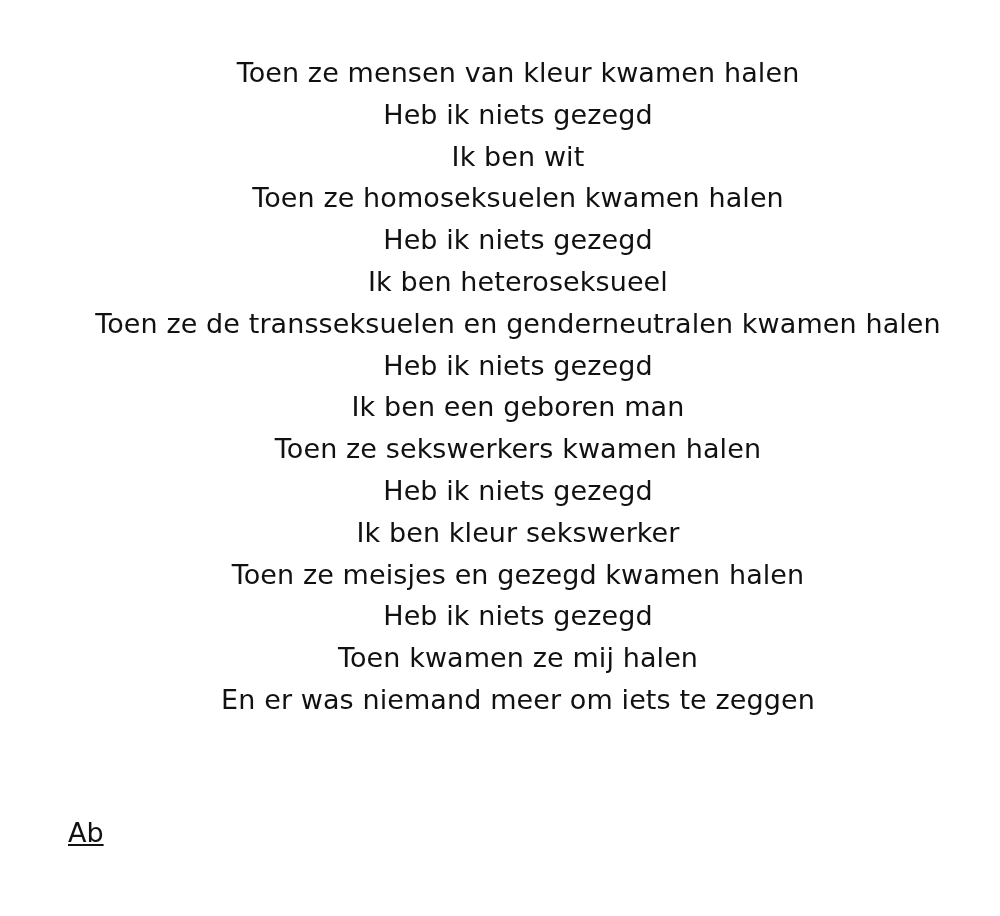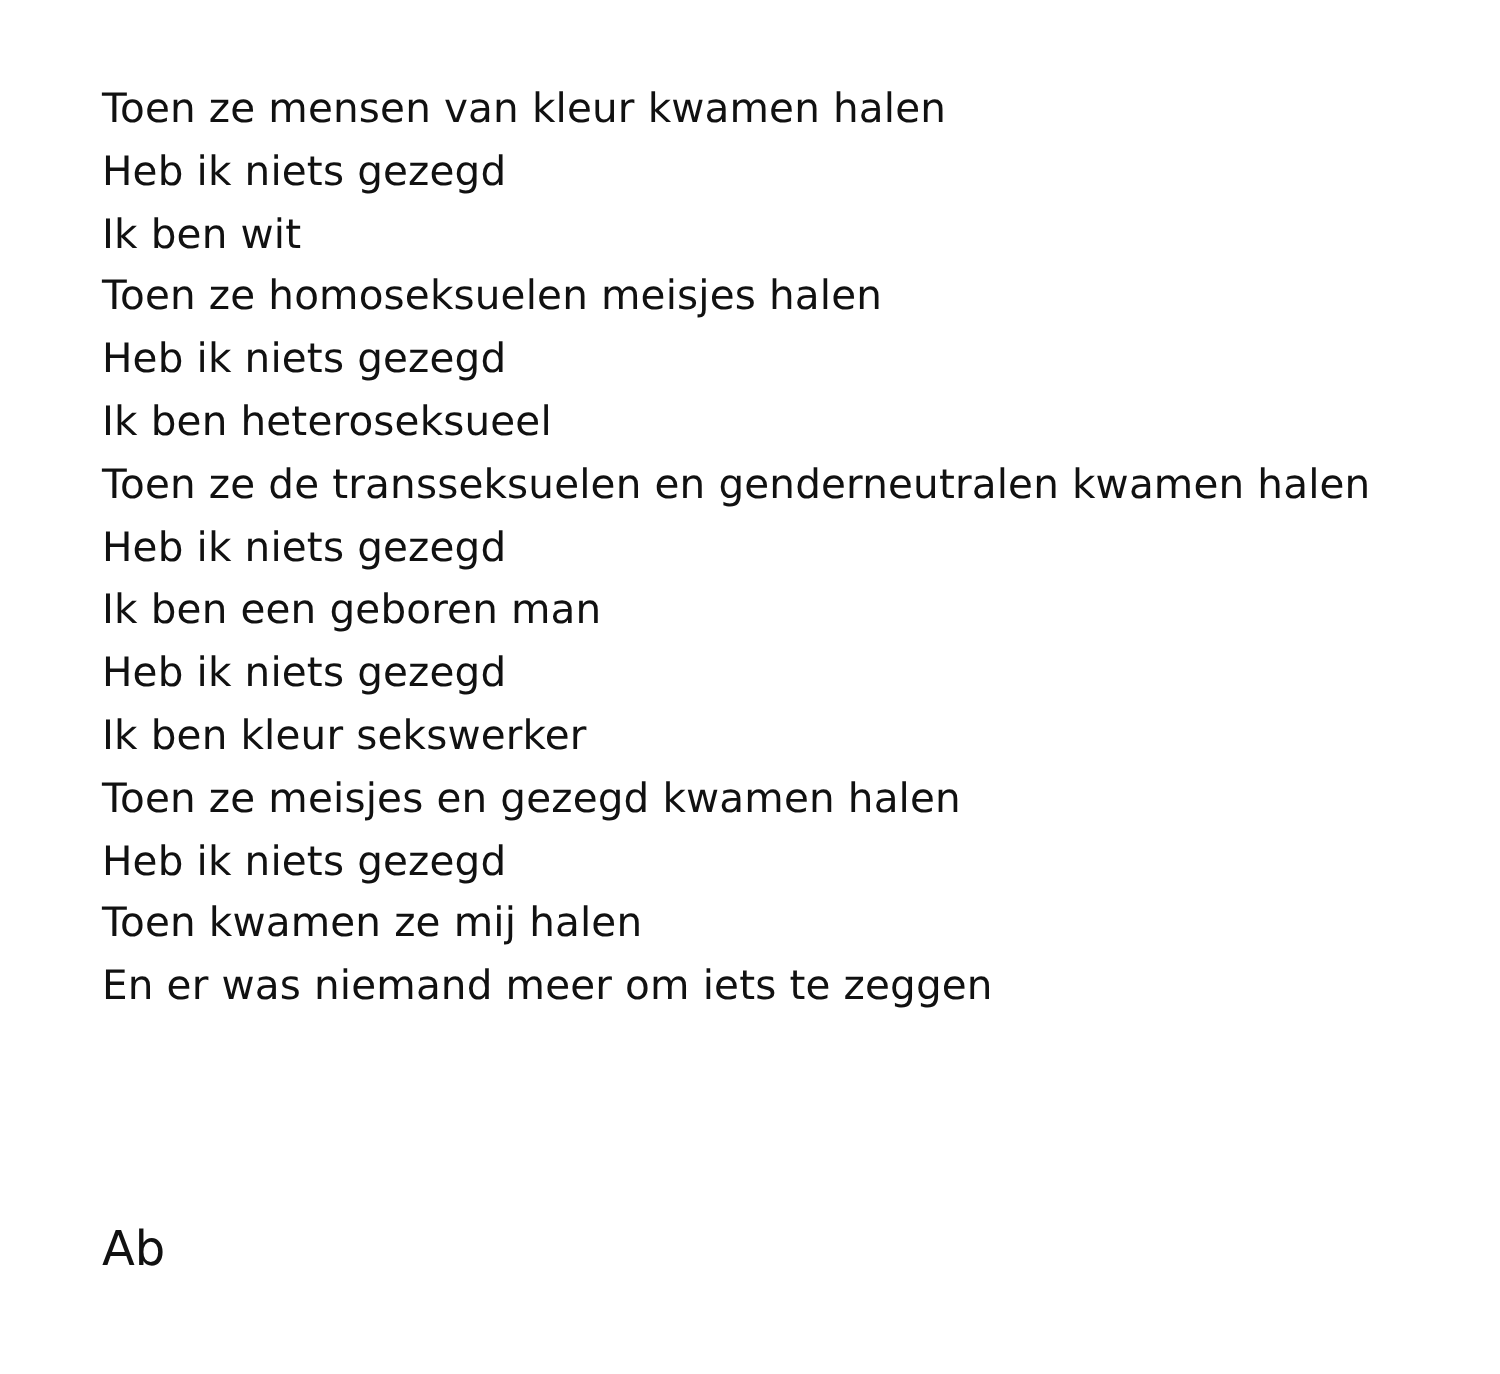--- a/index.html
+++ b/index.html
@@ -13,59 +13,62 @@
     font-family: "DejaVu Sans", sans-serif;
     color: #000000;
     overflow: hidden;
   }
   .page {
     position: relative;
     width: 1000px;
     height: 916px;
     background: #ffffff;
     box-sizing: border-box;
+    text-align: center;
   }
   .poem {
     position: absolute;
     left: 68px;
     top: 52px;
     width: 900px;
   }
   .poem-line {
     font-size: 27px;
     line-height: 41.8px;
     letter-spacing: 0.1px;
     white-space: pre;
     color: #111111;
     font-weight: 400;
   }
   .signature {
     position: absolute;
     left: 68px;
     top: 812px;
-    font-size: 32px;
+    font-size: 27px;
     line-height: 41.8px;
     color: #111111;
     white-space: pre;
+    text-decoration: underline;
   }
 </style>
 </head>
 <body>
 
 <div class="page">
   <div class="poem">
     <div class="poem-line">Toen ze mensen van kleur kwamen halen</div>
     <div class="poem-line">Heb ik niets gezegd</div>
     <div class="poem-line">Ik ben wit</div>
-    <div class="poem-line">Toen ze homoseksuelen meisjes halen</div>
+    <div class="poem-line">Toen ze homoseksuelen kwamen halen</div>
     <div class="poem-line">Heb ik niets gezegd</div>
     <div class="poem-line">Ik ben heteroseksueel</div>
     <div class="poem-line">Toen ze de transseksuelen en genderneutralen kwamen halen</div>
     <div class="poem-line">Heb ik niets gezegd</div>
     <div class="poem-line">Ik ben een geboren man</div>
+    <div class="poem-line">Toen ze sekswerkers kwamen halen</div>
     <div class="poem-line">Heb ik niets gezegd</div>
     <div class="poem-line">Ik ben kleur sekswerker</div>
     <div class="poem-line">Toen ze meisjes en gezegd kwamen halen</div>
     <div class="poem-line">Heb ik niets gezegd</div>
     <div class="poem-line">Toen kwamen ze mij halen</div>
     <div class="poem-line">En er was niemand meer om iets te zeggen</div>
   </div>
   <div class="signature">Ab</div>
 </div>
 

